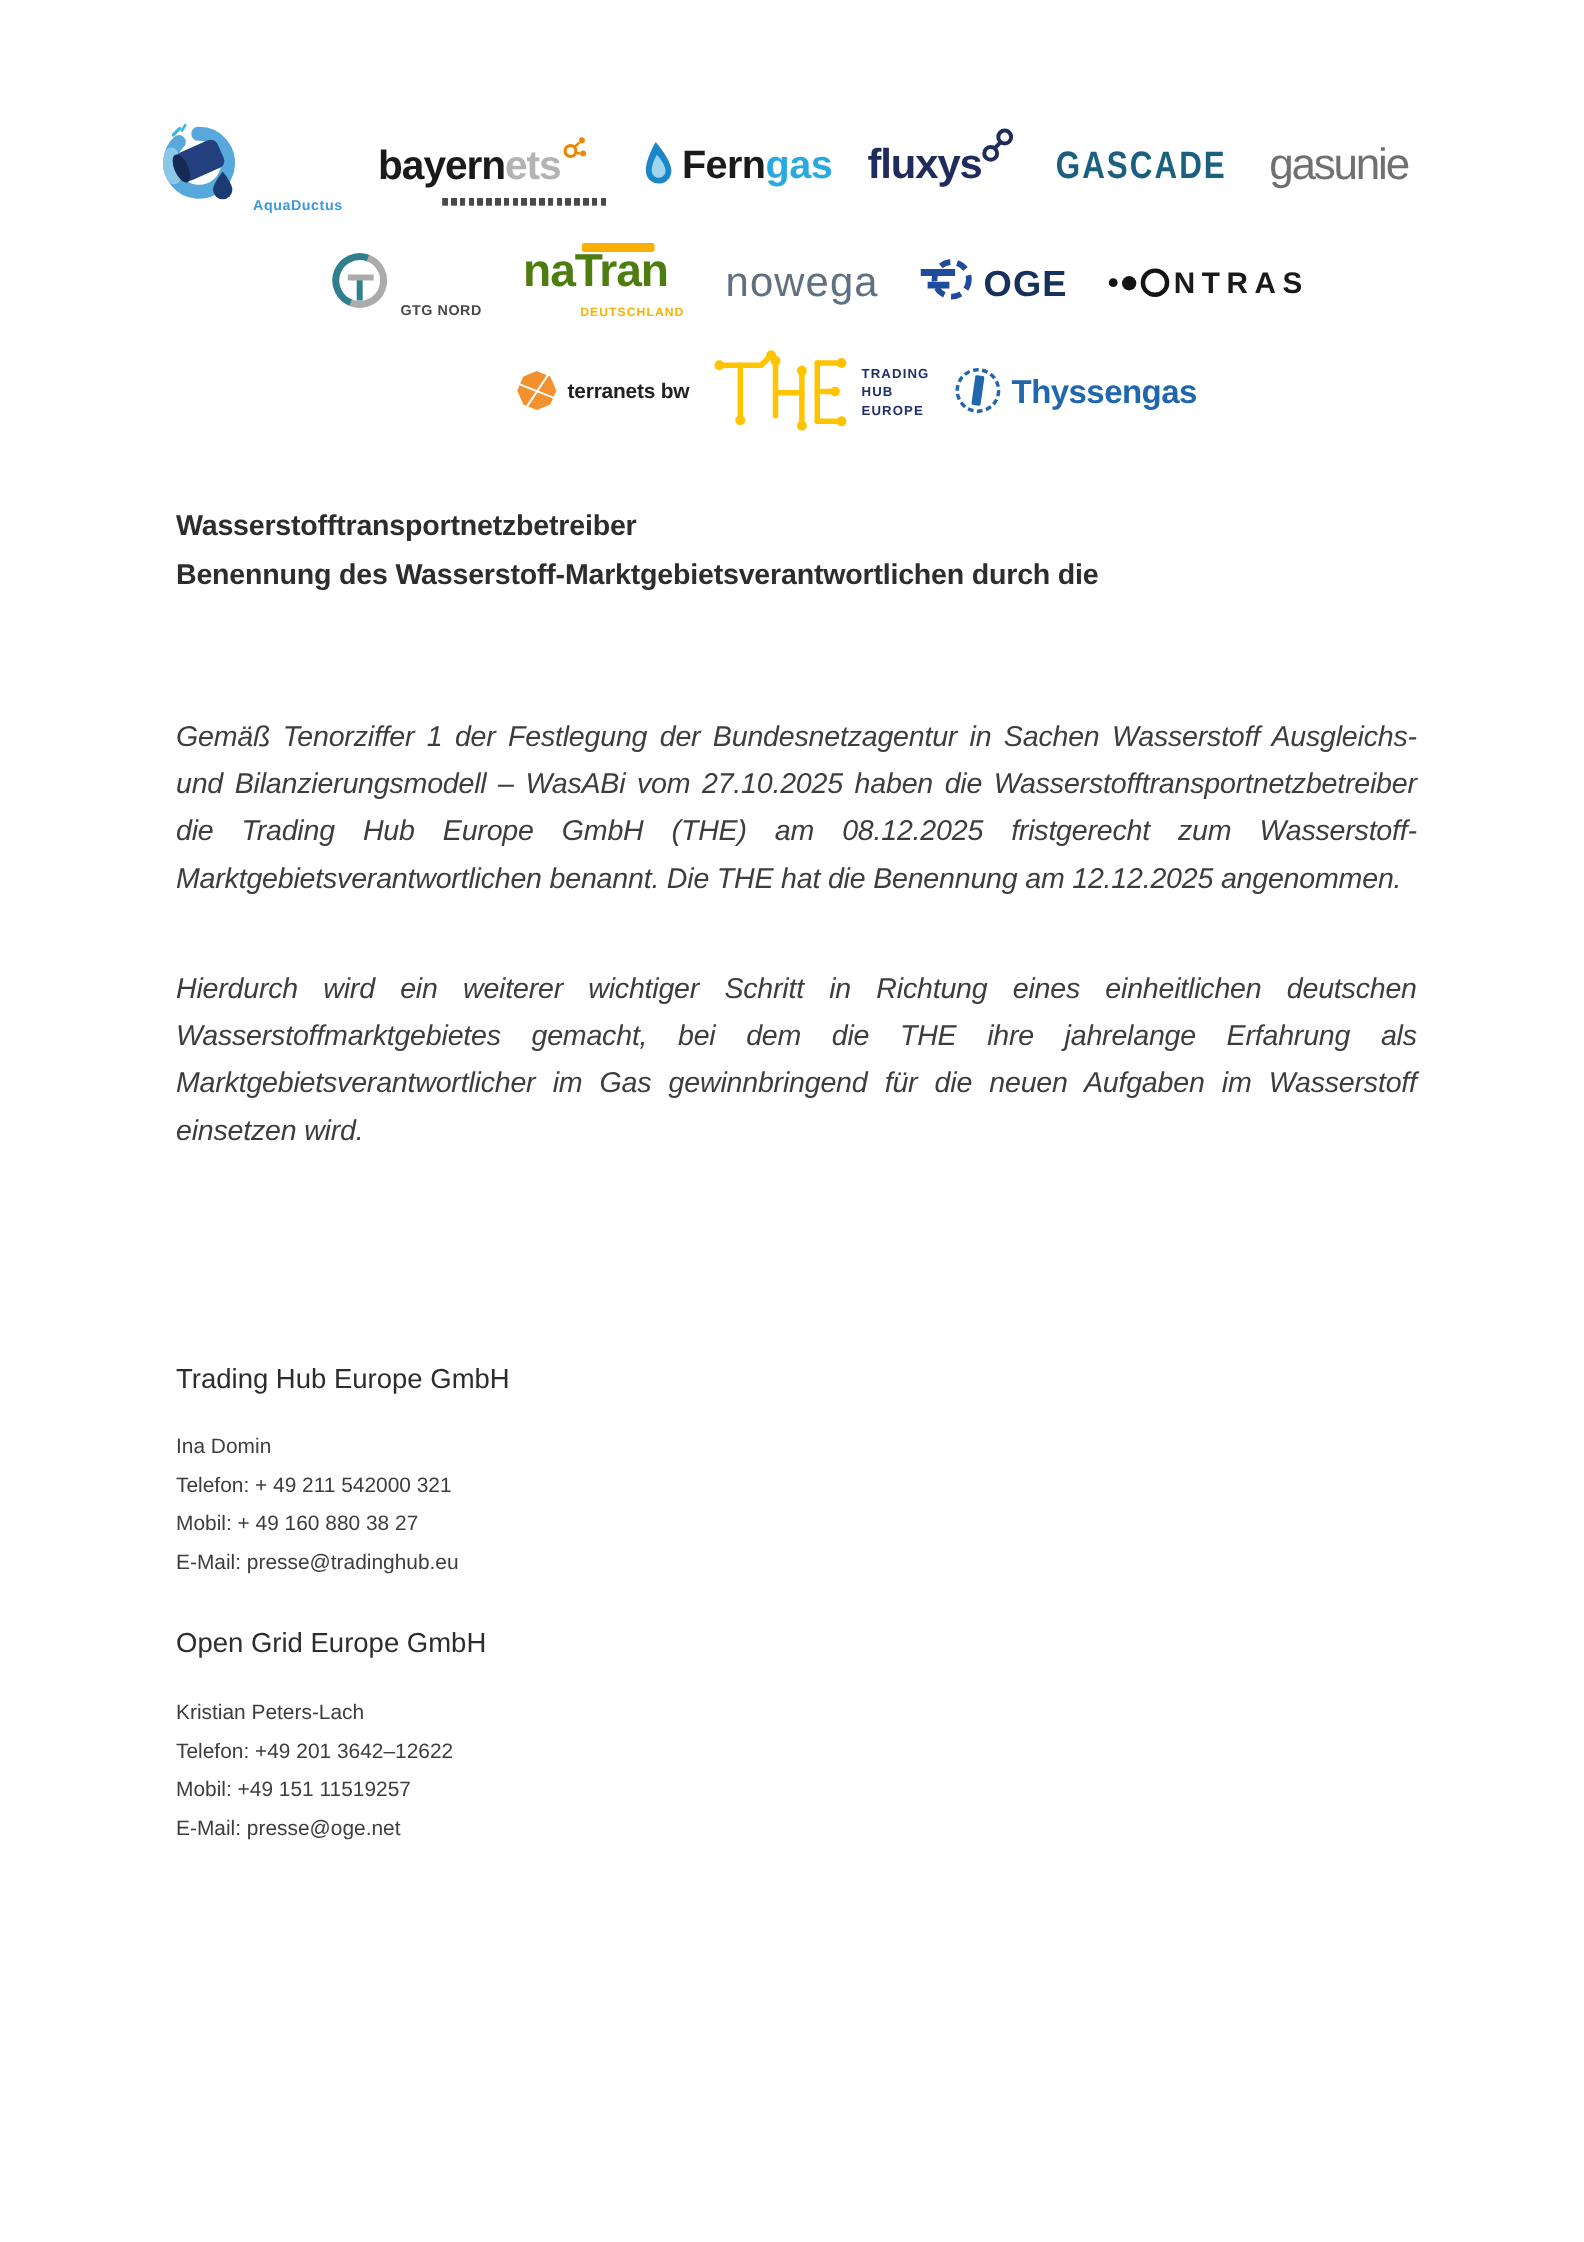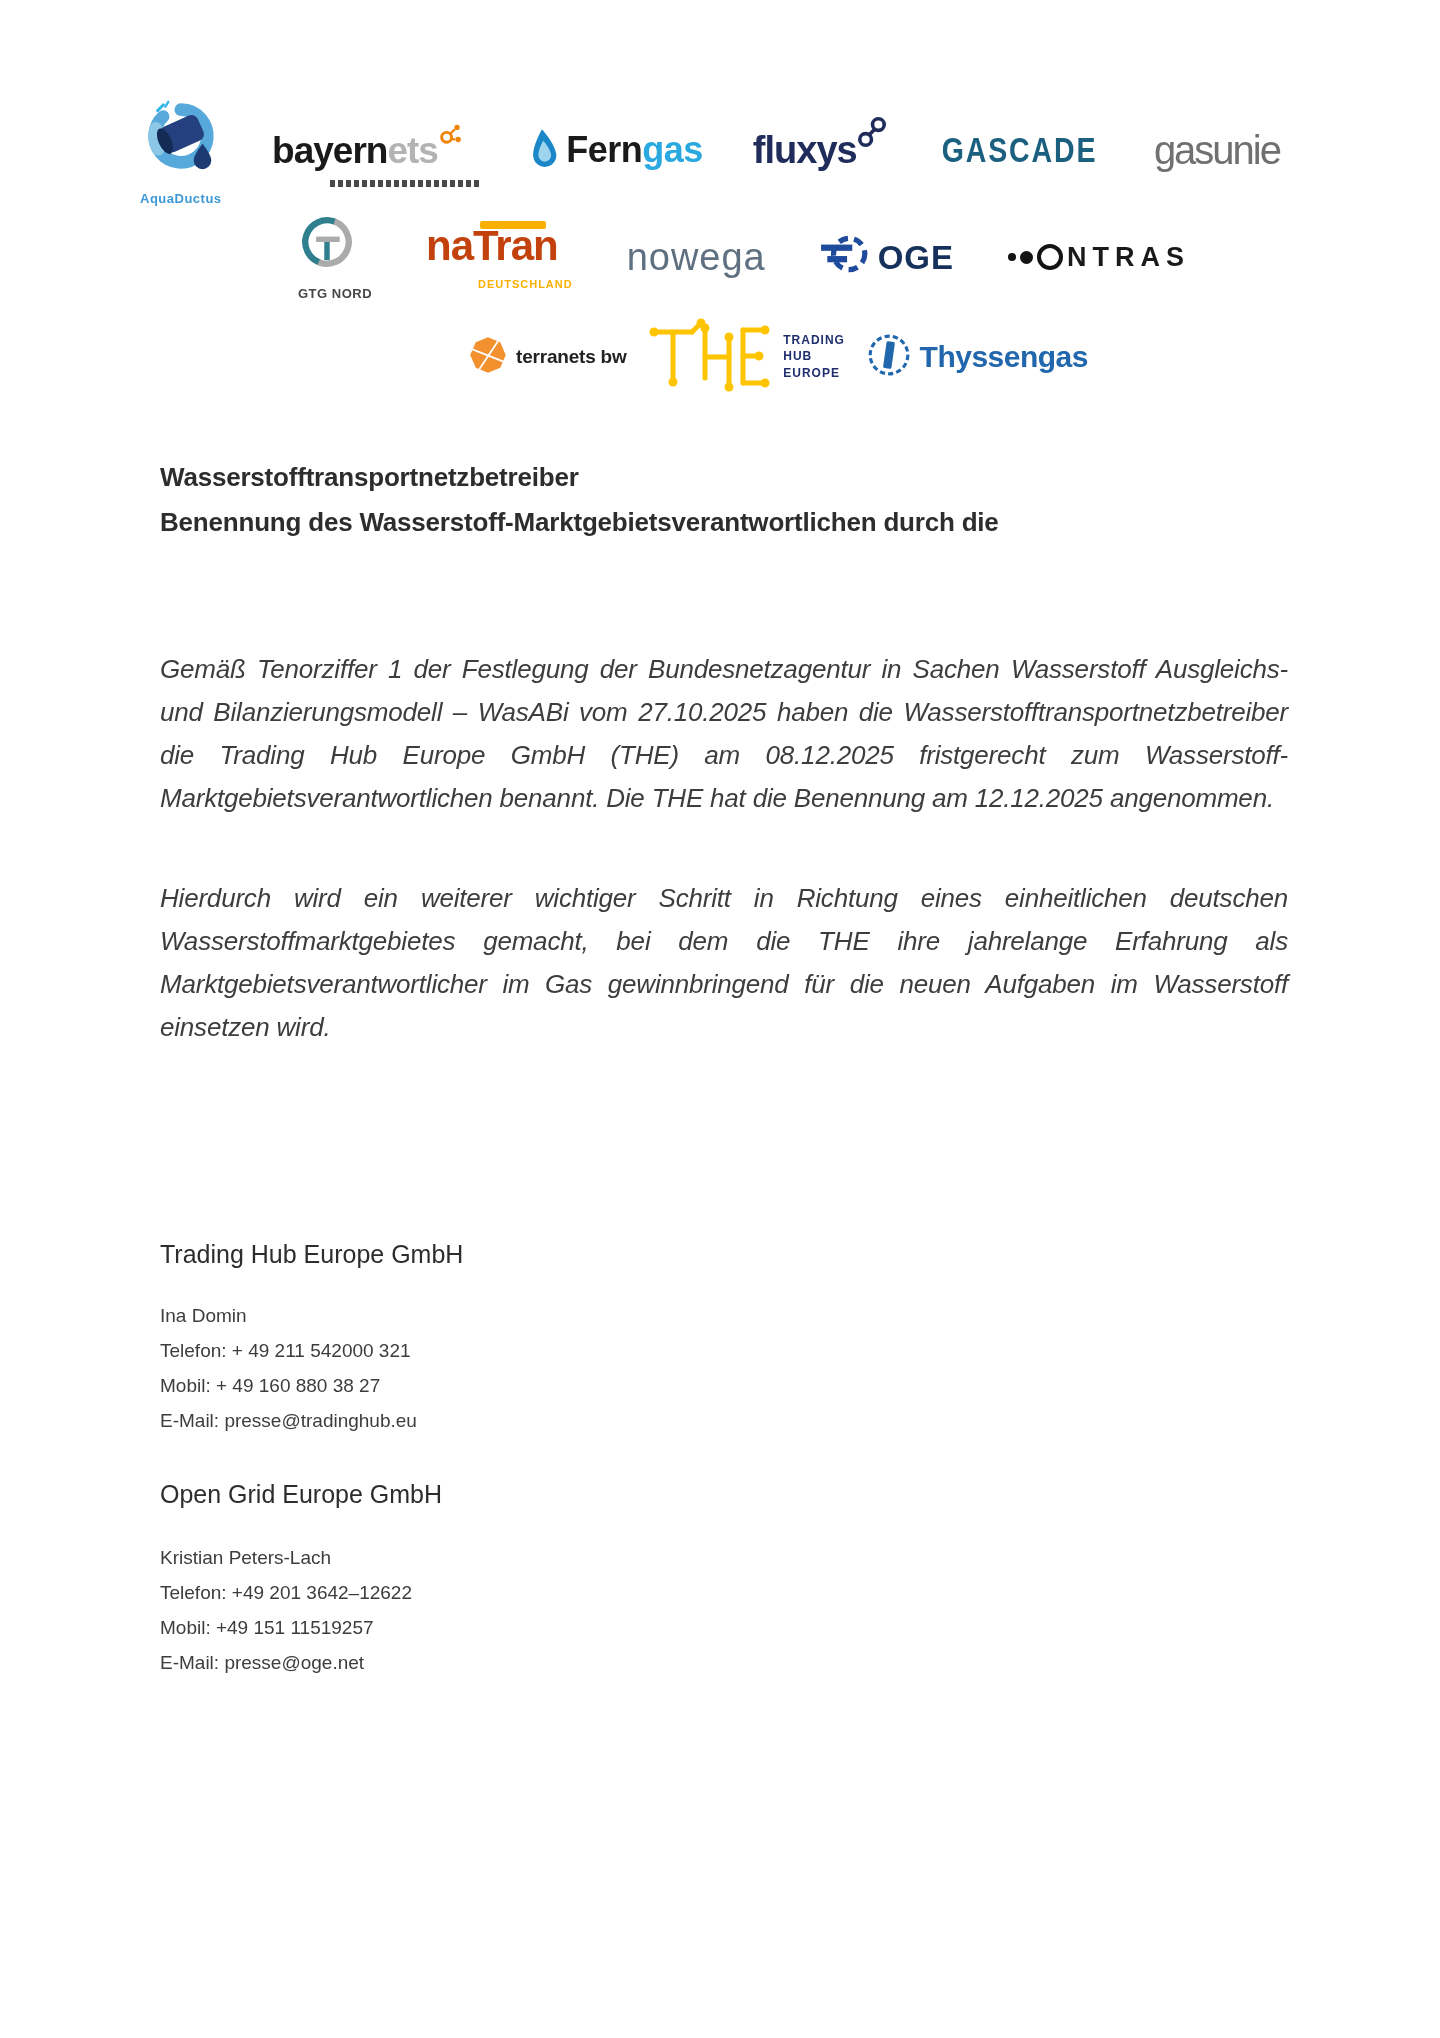--- a/index.html
+++ b/index.html
@@ -7,38 +7,38 @@
     position:relative;width:1440px;height:2038px;background:#ffffff;
     font-family:"Liberation Sans",sans-serif;overflow:hidden;
   }
   
   .banner{position:absolute;top:95px;left:0;width:1440px;}
   .lrow{display:flex;align-items:center;justify-content:space-between;}
   .lrow1{margin-left:140px;width:1140px;height:110px;}
   .lrow2{margin-left:298px;width:892px;height:96px;margin-top:4px;}
   .lrow3{margin-left:468px;width:620px;height:92px;margin-top:6px;}
   .logo{display:flex;align-items:center;gap:8px;}
-  .logo-stack{display:flex;flex-direction:column;align-items:flex-start;}
+  .logo-stack{display:flex;flex-direction:row;align-items:flex-end;}
   .aq-caption{font-size:13px;font-weight:700;color:#3d9ad6;letter-spacing:.5px;margin-top:2px;}
   .bay-wrap{display:flex;flex-direction:column;align-items:flex-start;}
   .bay-main{font-size:37px;font-weight:700;color:#1a1a1a;letter-spacing:-1px;line-height:1;}
   .bay-suffix{color:#b3b3b3;font-weight:700;}
   .bay-glyph{vertical-align:18px;margin-left:2px;}
   .bay-tagline{margin-top:3px;margin-left:58px;width:150px;height:7px;
     background:repeating-linear-gradient(90deg,#4a4a4a 0 5px,transparent 5px 8px);}
   .fern-text{font-size:36px;font-weight:700;letter-spacing:-.5px;color:#1a1a1a;line-height:1;}
   .fern-blue{color:#2aa9e0;}
   .fluxys-wrap{position:relative;padding-right:28px;}
   .fluxys-text{font-size:38px;font-weight:800;color:#202c5c;letter-spacing:-1px;line-height:1;}
   .fluxys-glyph{position:absolute;right:-4px;top:-16px;}
   .gascade-text{font-size:31px;font-weight:800;color:#1b607f;letter-spacing:2px;transform:scale(.92,1.12);line-height:1;}
   .gasunie-text{font-size:40px;font-weight:400;color:#707070;letter-spacing:-2px;line-height:1;}
   .gtg-caption{font-size:13px;font-weight:700;color:#474747;letter-spacing:.5px;margin-top:3px;}
   .natran-wrap{position:relative;display:flex;flex-direction:column;align-items:flex-start;}
-  .natran-text{font-size:42px;font-weight:800;color:#c2410c;letter-spacing:-1px;line-height:1;}
+  .natran-text{font-size:42px;font-weight:800;color:#4d7c0f;letter-spacing:-1px;line-height:1;}
   .natran-bar{position:absolute;top:-4px;left:54px;width:66px;height:8px;background:#f9b000;border-radius:2px;}
   .natran-sub{font-size:11px;font-weight:800;color:#f9b000;letter-spacing:1px;margin-left:52px;margin-top:3px;}
   .nowega-text{font-size:38px;font-weight:300;color:#5f7081;letter-spacing:1px;line-height:1;}
   .oge-text{font-size:33px;font-weight:800;color:#16325c;letter-spacing:1px;line-height:1;}
   .ontras-wrap{display:flex;align-items:center;gap:4px;}
   .ontras-dot-s{width:8px;height:8px;border-radius:50%;background:#141414;}
   .ontras-dot-m{width:13px;height:13px;border-radius:50%;background:#141414;}
   .ontras-ring{width:18px;height:18px;border-radius:50%;border:4px solid #141414;}
   .ontras-text{font-size:27px;font-weight:600;color:#1a1a1a;letter-spacing:6px;line-height:1;}
   .terr-text{font-size:19px;font-weight:700;color:#222222;letter-spacing:-.2px;}

